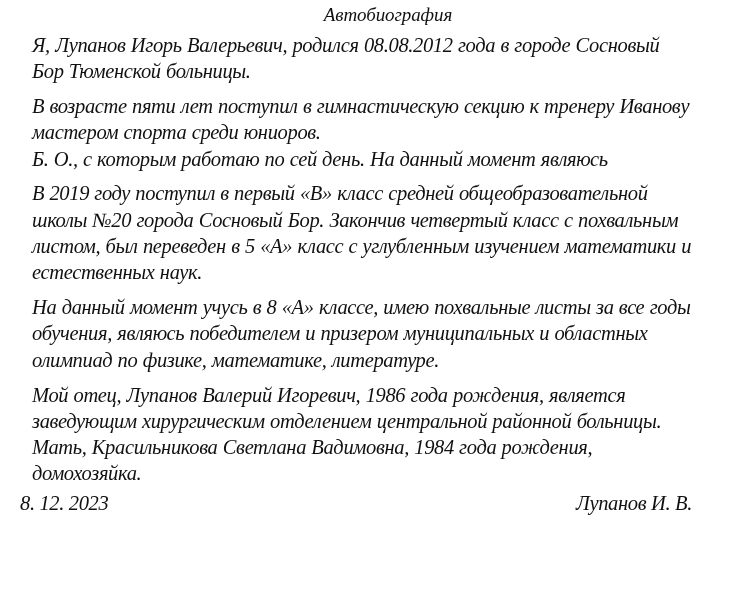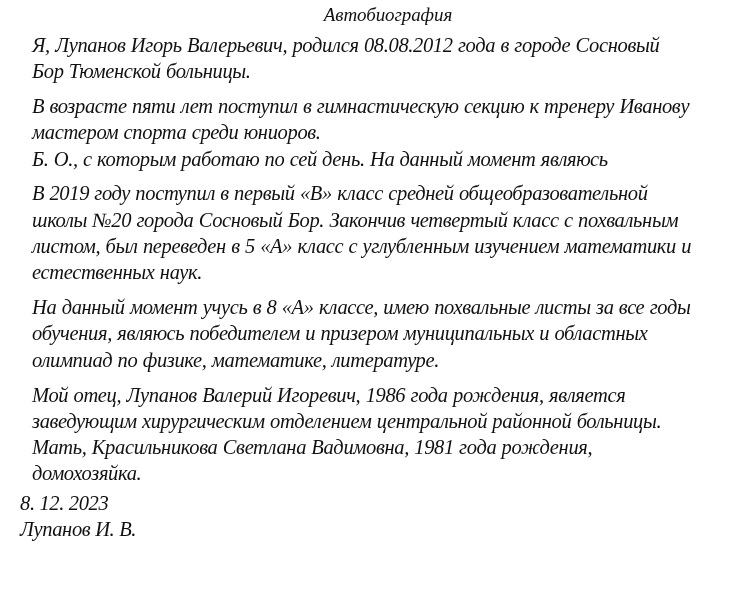--- a/index.html
+++ b/index.html
@@ -44,21 +44,20 @@
     .footer {
       position: absolute;
       left: 20px;
       top: 490px;
       width: 672px;
       display: flex;
       justify-content: space-between;
       font-size: 20.5px;
       line-height: 26px;
       letter-spacing: -0.35px;
-      flex-direction: column;
     }
   </style>
 </head>
 <body>
 
 <div class="page">
   <div class="title">Автобиография</div>
 
   <div class="para">
     <span class="line">Я, Лупанов Игорь Валерьевич, родился 08.08.2012 года в городе Сосновый</span>
@@ -80,21 +79,21 @@
 
   <div class="para">
     <span class="line">На данный момент учусь в 8 «А» классе, имею похвальные листы за все годы</span>
     <span class="line">обучения, являюсь победителем и призером муниципальных и областных</span>
     <span class="line">олимпиад по физике, математике, литературе.</span>
   </div>
 
   <div class="para">
     <span class="line">Мой отец, Лупанов Валерий Игоревич, 1986 года рождения, является</span>
     <span class="line">заведующим хирургическим отделением центральной районной больницы.</span>
-    <span class="line">Мать, Красильникова Светлана Вадимовна, 1981 года рождения,</span>
+    <span class="line">Мать, Красильникова Светлана Вадимовна, 1984 года рождения,</span>
     <span class="line">домохозяйка.</span>
   </div>
 </div>
 
 <div class="footer">
   <span>8. 12. 2023</span>
   <span>Лупанов И. В.</span>
 </div>
 
 </body></html>

